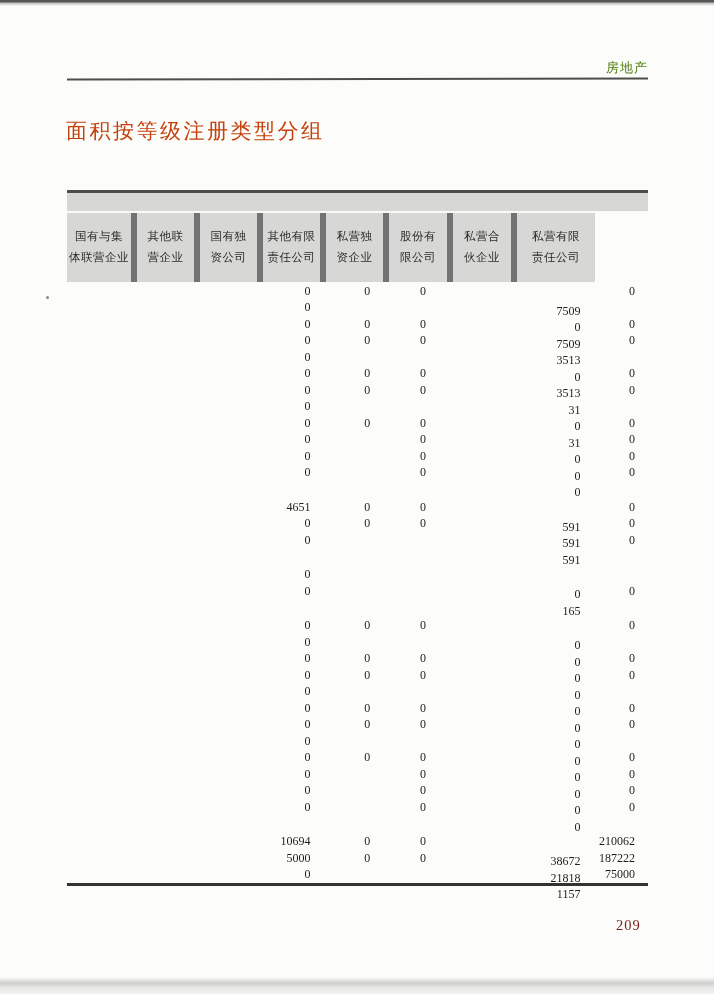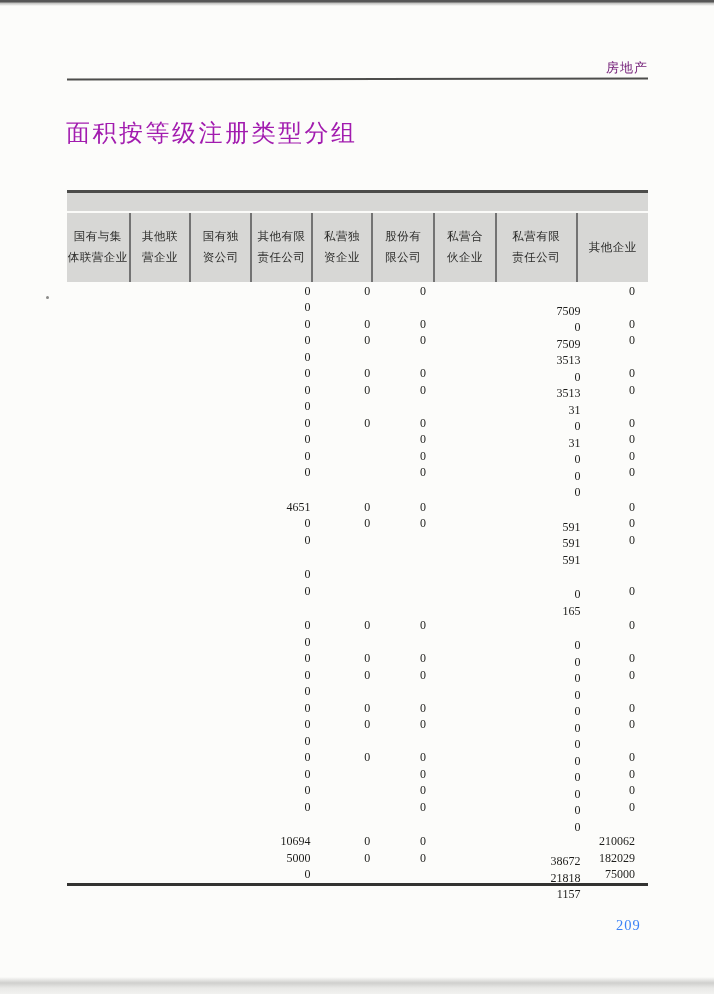--- a/index.html
+++ b/index.html
@@ -17,65 +17,65 @@
     position:absolute;left:0;top:977px;width:714px;height:17px;
     background:linear-gradient(#fcfcfa 0, #cfcfcd 35%, #e9e9e7 65%, #f2f2f0 100%);
   }
   .scan-speck{
     position:absolute;left:46px;top:296px;width:3px;height:3px;border-radius:50%;
     background:#8a8a88;
   }
   
   .running-head{
     position:absolute;top:59px;left:592px;width:56px;
-    font-size:13px;color:#701a75;letter-spacing:1px;text-align:right;
+    font-size:13px;color:#4d7c0f;letter-spacing:1px;text-align:right;
   }
   .head-rule{
     position:absolute;left:67px;top:78px;width:581px;height:2px;
     background:#4d4d4b;transform:rotate(-0.12deg);
   }
   
   .page-title{
     position:absolute;left:66px;top:117px;
-    font-size:24px;color:#a21caf;letter-spacing:2.5px;font-weight:500;
+    font-size:21px;color:#c2410c;letter-spacing:2.5px;font-weight:500;
   }
   
   .tbl{position:absolute;left:67px;top:190px;width:581px;}
   .tbl-topborder{height:2.5px;background:#4c4c4a;}
   .tbl-band{height:18px;background:#d7d7d5;}
   .tbl-bandgap{height:2px;background:#fafaf8;}
   .tbl-header{display:flex;height:69px;border-radius:16px;}
   .hcell{
     box-sizing:border-box;background:#d7d7d5;
     display:flex;flex-direction:column;justify-content:center;align-items:center;
     font-size:11.5px;line-height:1.8;color:#2d2d2b;letter-spacing:0.5px;
     text-align:center;
   }
-  .hcell + .hcell{border-left:2px solid #737373;}
+  .hcell + .hcell{border-left:6px solid #737373;}
   .c1{width:64px}.c2{width:63px}.c3{width:63px}.c4{width:63px}.c5{width:64px}
   .c6{width:63px}.c7{width:64px}.c8{width:84px}.c9{width:75px}
   .tbl-body{padding-top:1px;}
   .drow{display:flex;height:16.5px;}
   .dcell{
     box-sizing:border-box;text-align:right;
     font-family:"Liberation Serif", serif;
     font-size:12px;line-height:16.5px;color:#1d1d1b;
     padding-right:2px;
   }
   .dcell.c4{padding-right:0;}
   .dcell.c5{padding-right:2px;}
   .dcell.c6{padding-right:7px;}
   .dcell.c8{padding-right:0;transform:translateX(5px);margin-top:20px;}
   .dcell.c9{padding-right:13px;}
   .block-gap{height:18px;}
   .tbl-bottomborder{height:3px;background:#333331;margin-top:0.5px;}
   
   .folio{
     position:absolute;left:616px;top:917px;width:28px;
-    font-family:"Liberation Serif", serif;font-size:14.5px;color:#3b82f6;
+    font-family:"Liberation Serif", serif;font-size:14.5px;color:#7f1d1d;
     letter-spacing:1px;
   }
 </style>
 </head>
 <body>
 
 <div class="scan-edge-top"></div>
 <div class="scan-edge-bottom"></div>
 <div class="scan-speck"></div>
 
@@ -114,23 +114,20 @@
         <div>限公司</div>
       </div>
       <div class="hcell c7">
         <div>私营合</div>
         <div>伙企业</div>
       </div>
       <div class="hcell c8">
         <div>私营有限</div>
         <div>责任公司</div>
       </div>
-      <div class="hcell c9">
-        <div>其他企业</div>
-      </div>
     </div>
   <div class="tbl-body">
       <div class="drow">
         <div class="dcell c1"></div>
         <div class="dcell c2"></div>
         <div class="dcell c3"></div>
         <div class="dcell c4">0</div>
         <div class="dcell c5">0</div>
         <div class="dcell c6">0</div>
         <div class="dcell c7"></div>
@@ -462,21 +459,21 @@
       </div>
       <div class="drow">
         <div class="dcell c1"></div>
         <div class="dcell c2"></div>
         <div class="dcell c3"></div>
         <div class="dcell c4">5000</div>
         <div class="dcell c5">0</div>
         <div class="dcell c6">0</div>
         <div class="dcell c7"></div>
         <div class="dcell c8">21818</div>
-        <div class="dcell c9">182029</div>
+        <div class="dcell c9">187222</div>
       </div>
       <div class="drow">
         <div class="dcell c1"></div>
         <div class="dcell c2"></div>
         <div class="dcell c3"></div>
         <div class="dcell c4">0</div>
         <div class="dcell c5"></div>
         <div class="dcell c6"></div>
         <div class="dcell c7"></div>
         <div class="dcell c8">1157</div>

